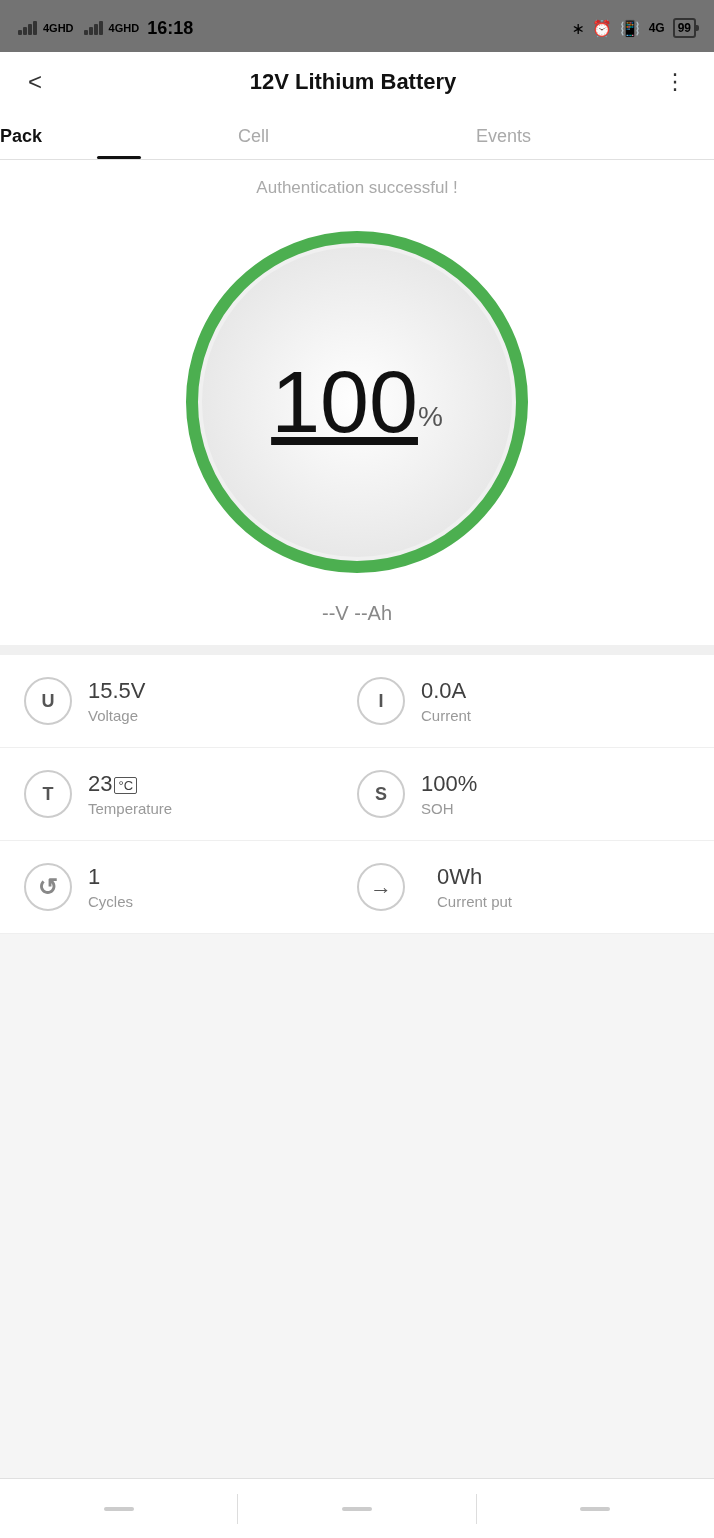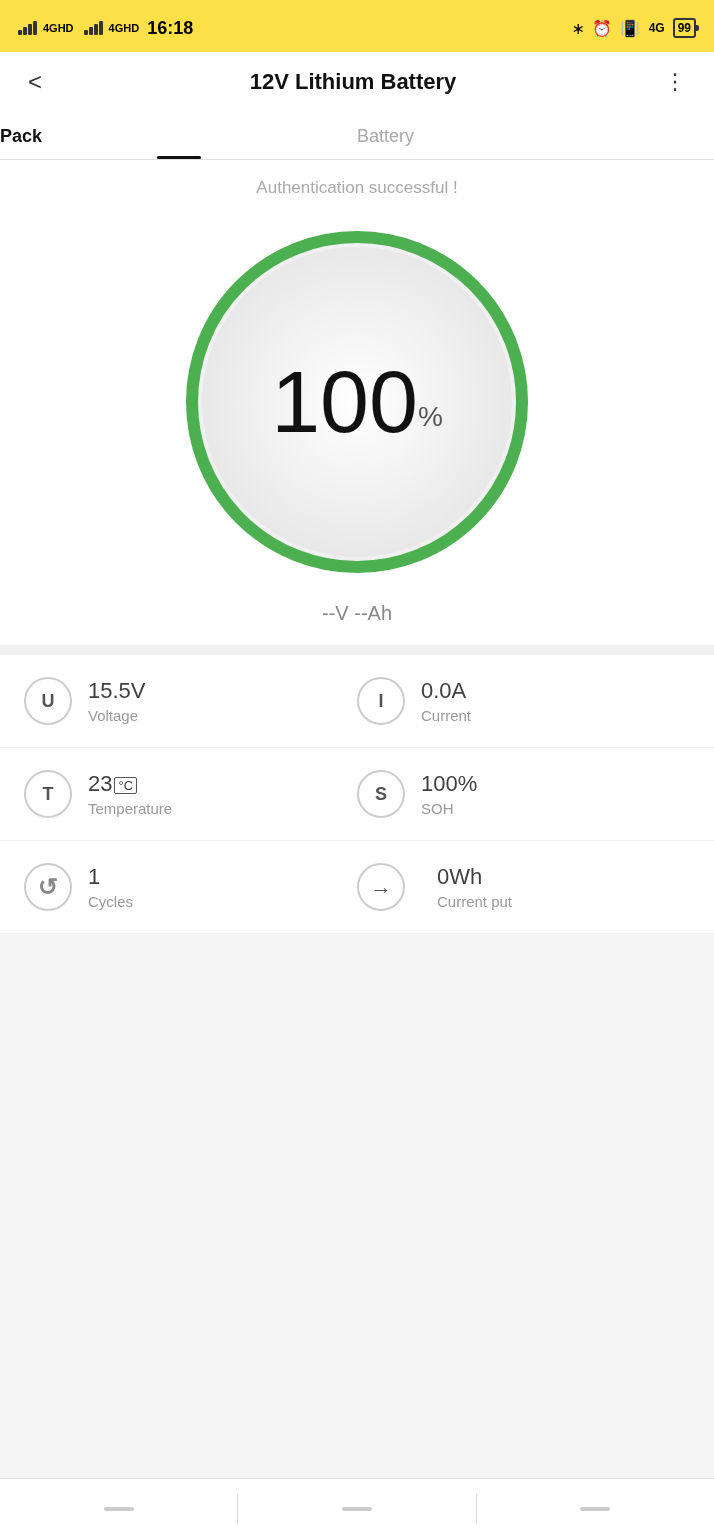--- a/index.html
+++ b/index.html
@@ -7,21 +7,21 @@
     body {
       width: 714px;
       min-height: 1538px;
       background: #f5f5f5;
       font-family: -apple-system, 'Helvetica Neue', Arial, sans-serif;
       overflow-x: hidden;
     }
 
     
     .status-bar {
-      background: #fde047;
+      background: #737373;
       display: flex;
       justify-content: space-between;
       align-items: center;
       padding: 10px 18px 6px 18px;
       height: 52px;
     }
     .status-left {
       display: flex;
       align-items: center;
       gap: 4px;
@@ -208,20 +208,21 @@
       position: absolute;
       top: 50%; left: 50%;
       transform: translate(-50%, -50%);
       text-align: center;
     }
     .battery-percent {
       font-size: 88px;
       font-weight: 500;
       color: #111;
       line-height: 1;
+      text-decoration: underline;
     }
     .battery-percent-sign {
       font-size: 28px;
       color: #555;
       vertical-align: super;
     }
     .battery-status-text {
       font-size: 22px;
       color: #e05050;
       margin-top: 12px;
@@ -367,21 +368,24 @@
   <div class="back-btn">&lt;</div>
   <div class="header-title">12V Lithium Battery</div>
   <div class="more-btn">⋮</div>
 </div>
 
 <div class="tabs">
   <div class="tab active">
     <span>Pack</span>
   </div>
   <div class="tab">
-    <span>Battery</span>
+    <span>Cell</span>
+  </div>
+  <div class="tab">
+    <span>Events</span>
   </div>
 </div>
 
 <div class="main-content">
 
   <div class="auth-message">Authentication successful !</div>
 
 
   <div class="battery-circle-container">
     <div class="battery-circle-outer">

